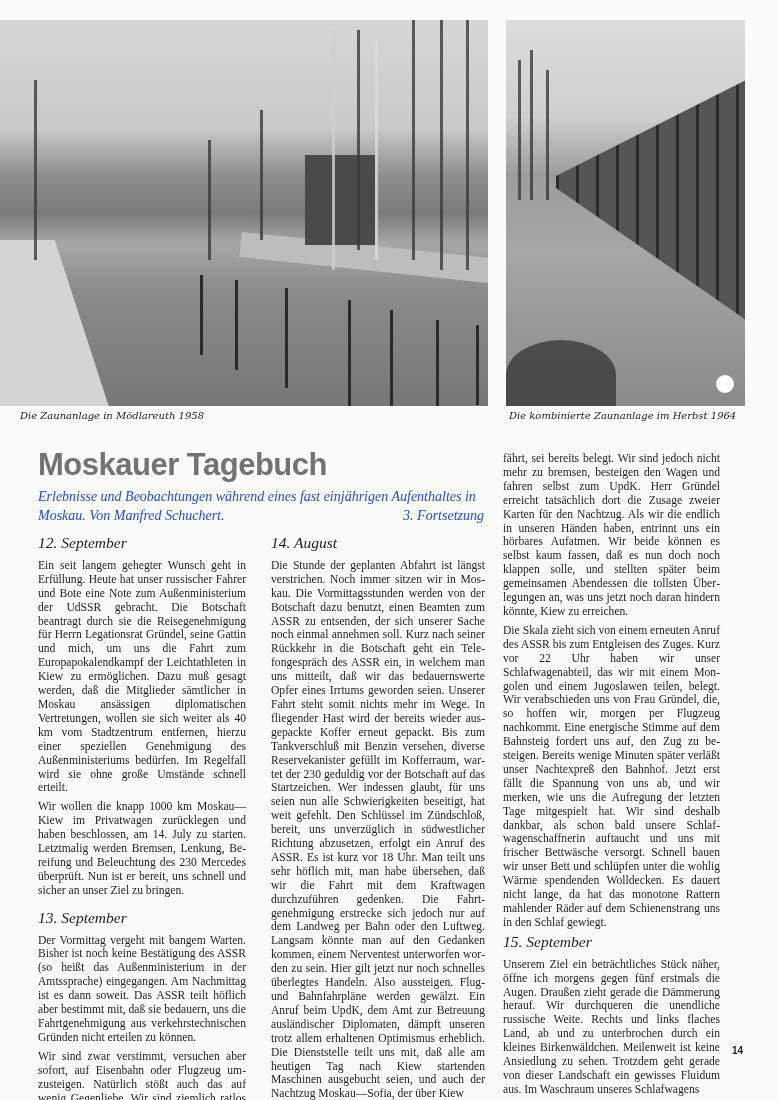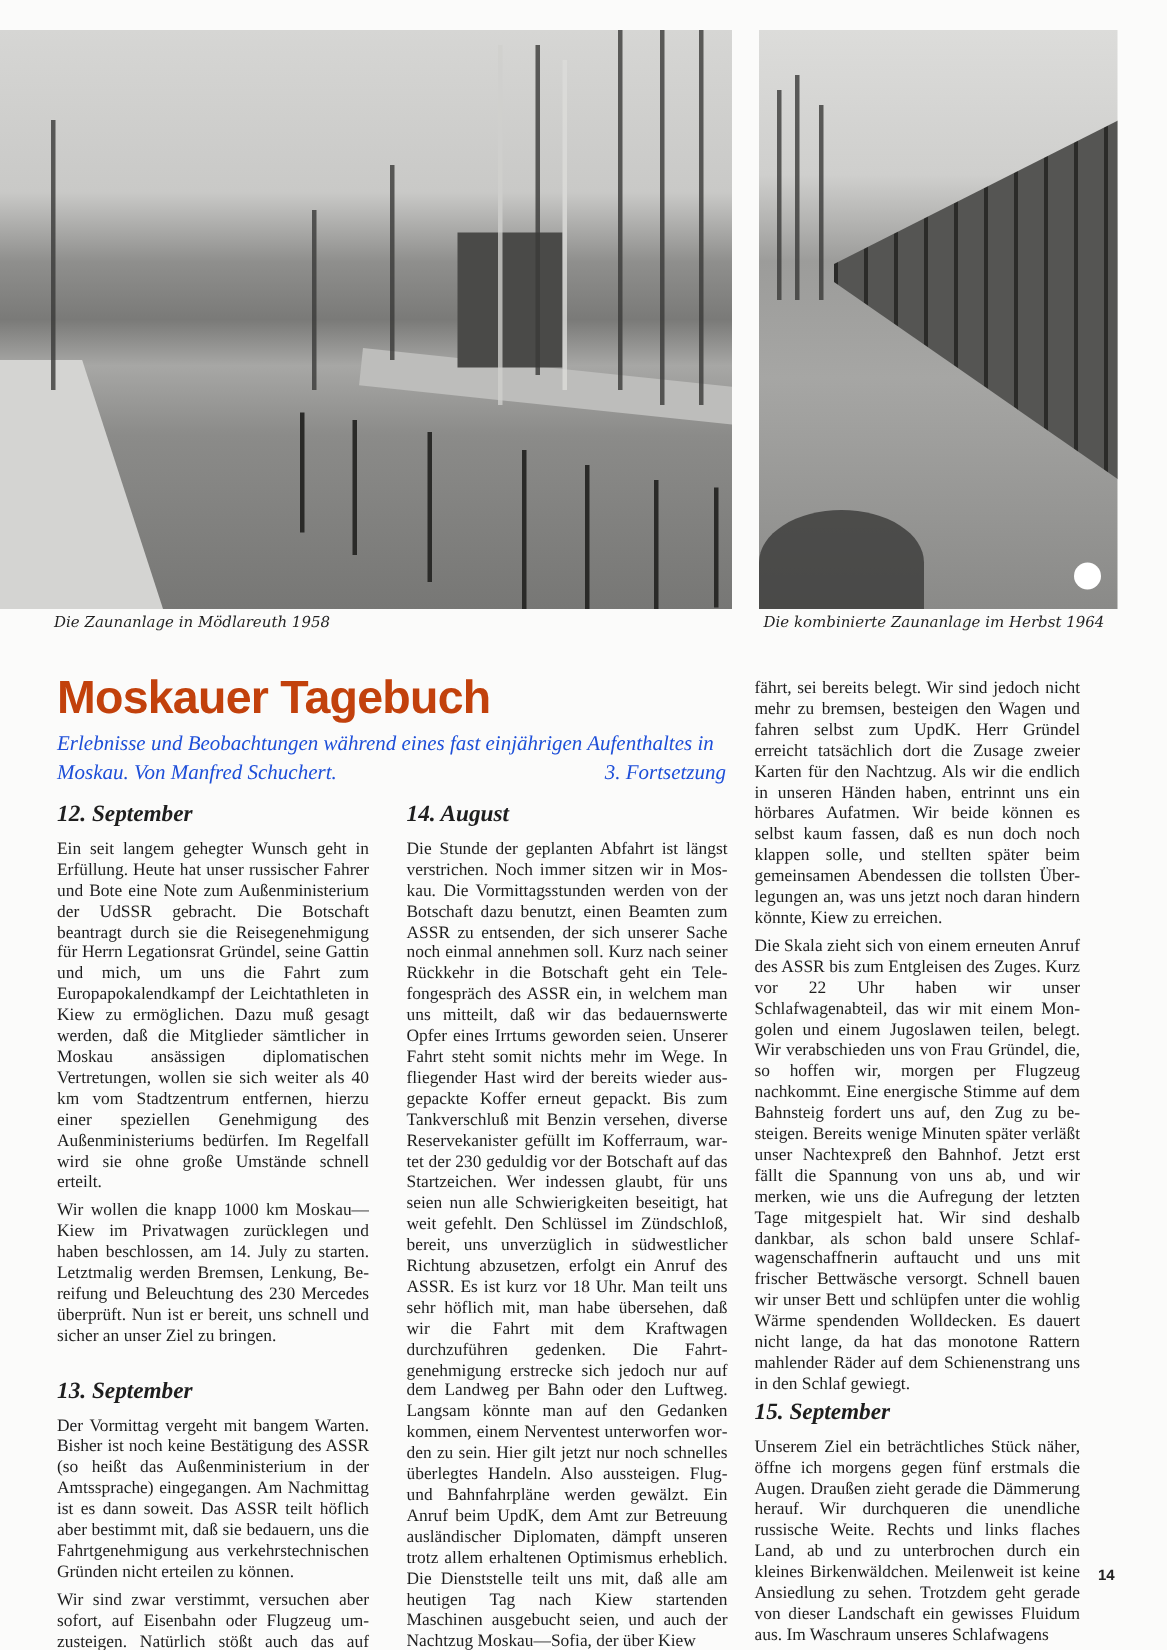--- a/index.html
+++ b/index.html
@@ -17,27 +17,27 @@
   }
   
   .tree { position: absolute; width: 3px; background: #3a3a38; opacity: .8; }
   .fencepost { position: absolute; width: 3px; background: #2a2a28; }
   .road { position: absolute; background: #cfcfcd; }
   .barn { position: absolute; background: #4a4a48; }
   .rfence { position: absolute; background: repeating-linear-gradient(90deg, #2b2b29 0 3px, #555553 3px 20px); }
 
   .caption { position: absolute; top: 410px; font-style: italic; font-size: 10px; color: #222; font-family: "DejaVu Serif", serif; }
 
-  h1.title { position: absolute; left: 38px; top: 447px; font-family: "Liberation Sans", sans-serif; font-weight: bold; font-size: 31px; letter-spacing: -0.5px; color: #c2410c; }
+  h1.title { position: absolute; left: 38px; top: 447px; font-family: "Liberation Sans", sans-serif; font-weight: bold; font-size: 31px; letter-spacing: -0.5px; color: #737373; }
   .subtitle { position: absolute; left: 38px; top: 487px; width: 446px; font-style: italic; font-size: 14px; line-height: 19px; color: #1d4ed8; font-family: "Liberation Serif", serif; }
   .subtitle .line2 { display: flex; justify-content: space-between; text-align: right; }
 
   .col { position: absolute; font-family: "Liberation Serif", serif; font-size: 11.6px; line-height: 13.9px; text-align: justify; color: #1e1e1e; hyphens: manual; }
   .col p { margin-bottom: 5px; }
-  .col h2 { font-style: italic; font-weight: bold; font-size: 15.5px; margin: 0 0 9px 0; font-family: "Liberation Serif", serif; }
+  .col h2 { font-style: italic; font-weight: normal; font-size: 15.5px; margin: 0 0 9px 0; font-family: "Liberation Serif", serif; }
   #col-1 { left: 38px; top: 536px; width: 208px; }
   #col-2 { left: 271px; top: 536px; width: 214px; }
   #col-3 { left: 503px; top: 452px; width: 217px; }
   #col-3 h2 { margin-top: 4px; }
 
   .page-number { position: absolute; left: 732px; top: 1045px; font-family: "Liberation Sans", sans-serif; font-weight: bold; font-size: 10px; color: #222; }
 </style>
 </head>
 <body>
 
@@ -65,38 +65,38 @@
 
 <div class="photo" id="photo-right">
   <div class="rfence" style="left:50px;top:60px;width:190px;height:240px;clip-path:polygon(0 40%,100% 0,100% 100%,0 45%);"></div>
   <div class="tree" style="left:12px;top:40px;height:140px;"></div>
   <div class="tree" style="left:24px;top:30px;height:150px;"></div>
   <div class="tree" style="left:40px;top:50px;height:130px;"></div>
   <div style="position:absolute;left:0;top:320px;width:110px;height:70px;background:#3a3a38;border-radius:50% 50% 0 0;opacity:.8;"></div>
   <div style="position:absolute;left:210px;top:355px;width:18px;height:18px;border-radius:50%;background:#fff;"></div>
 </div>
 
-<div class="caption" style="left:36px;">Die Zaunanlage in Mödlareuth 1958</div>
+<div class="caption" style="left:20px;">Die Zaunanlage in Mödlareuth 1958</div>
 <div class="caption" style="left:509px;">Die kombinierte Zaunanlage im Herbst 1964</div>
 
 <h1 class="title">Moskauer Tagebuch</h1>
 
 <div class="subtitle">
   <div>Erlebnisse und Beobachtungen während eines fast einjährigen Aufenthaltes in</div>
   <div class="line2">
     <span>Moskau. Von Manfred Schuchert.</span>
     <span>3. Fortsetzung</span>
   </div>
 </div>
 
 <div class="col" id="col-1">
   <h2>12. September</h2>
   <p>Ein seit langem gehegter Wunsch geht in Erfüllung. Heute hat unser russischer Fahrer und Bote eine Note zum Außenministerium der UdSSR gebracht. Die Botschaft beantragt durch sie die Reisegenehmigung für Herrn Legationsrat Gründel, seine Gattin und mich, um uns die Fahrt zum Europapokalend­kampf der Leichtathleten in Kiew zu er­möglichen. Dazu muß gesagt werden, daß die Mitglieder sämtlicher in Moskau an­sässigen diplomatischen Vertretungen, wol­len sie sich weiter als 40 km vom Stadt­zentrum entfernen, hierzu einer speziellen Genehmigung des Außenministeriums bedür­fen. Im Regelfall wird sie ohne große Um­stände schnell erteilt.</p>
   <p>Wir wollen die knapp 1000 km Moskau—Kiew im Privatwagen zurücklegen und haben beschlossen, am 14. July zu starten. Letztmalig werden Bremsen, Lenkung, Be­reifung und Beleuchtung des 230 Mercedes überprüft. Nun ist er bereit, uns schnell und sicher an unser Ziel zu bringen.</p>
-  <h2 style="margin-top:23px;">13. September</h2>
+  <h2 style="margin-top:13px;">13. September</h2>
   <p>Der Vormittag vergeht mit bangem Warten. Bisher ist noch keine Bestätigung des ASSR (so heißt das Außenministerium in der Amts­sprache) eingegangen. Am Nachmittag ist es dann soweit. Das ASSR teilt höflich aber bestimmt mit, daß sie bedauern, uns die Fahrtgenehmigung aus verkehrstechnischen Gründen nicht erteilen zu können.</p>
   <p>Wir sind zwar verstimmt, versuchen aber sofort, auf Eisenbahn oder Flugzeug um­zusteigen. Natürlich stößt auch das auf wenig Gegenliebe. Wir sind ziemlich ratlos und sehen schon alle Felle davonschwimmen.</p>
 </div>
 
 <div class="col" id="col-2">
   <h2>14. August</h2>
   <p>Die Stunde der geplanten Abfahrt ist längst verstrichen. Noch immer sitzen wir in Mos­kau. Die Vormittagsstunden werden von der Botschaft dazu benutzt, einen Beamten zum ASSR zu entsenden, der sich unserer Sache noch einmal annehmen soll. Kurz nach sei­ner Rückkehr in die Botschaft geht ein Tele­fongespräch des ASSR ein, in welchem man uns mitteilt, daß wir das bedauernswerte Opfer eines Irrtums geworden seien. Unserer Fahrt steht somit nichts mehr im Wege. In fliegender Hast wird der bereits wieder aus­gepackte Koffer erneut gepackt. Bis zum Tankverschluß mit Benzin versehen, diverse Reservekanister gefüllt im Kofferraum, war­tet der 230 geduldig vor der Botschaft auf das Startzeichen. Wer indessen glaubt, für uns seien nun alle Schwierigkeiten beseitigt, hat weit gefehlt. Den Schlüssel im Zünd­schloß, bereit, uns unverzüglich in südwest­licher Richtung abzusetzen, erfolgt ein Anruf des ASSR. Es ist kurz vor 18 Uhr. Man teilt uns sehr höflich mit, man habe über­sehen, daß wir die Fahrt mit dem Kraft­wagen durchzuführen gedenken. Die Fahrt­genehmigung erstrecke sich jedoch nur auf dem Landweg per Bahn oder den Luftweg. Langsam könnte man auf den Gedanken kommen, einem Nerventest unterworfen wor­den zu sein. Hier gilt jetzt nur noch schnel­les überlegtes Handeln. Also aussteigen. Flug- und Bahnfahrpläne werden gewälzt. Ein Anruf beim UpdK, dem Amt zur Be­treuung ausländischer Diplomaten, dämpft unseren trotz allem erhaltenen Optimismus erheblich. Die Dienststelle teilt uns mit, daß alle am heutigen Tag nach Kiew startenden Maschinen ausgebucht seien, und auch der Nachtzug Moskau—Sofia, der über Kiew</p>
 </div>
 
 <div class="col" id="col-3">

